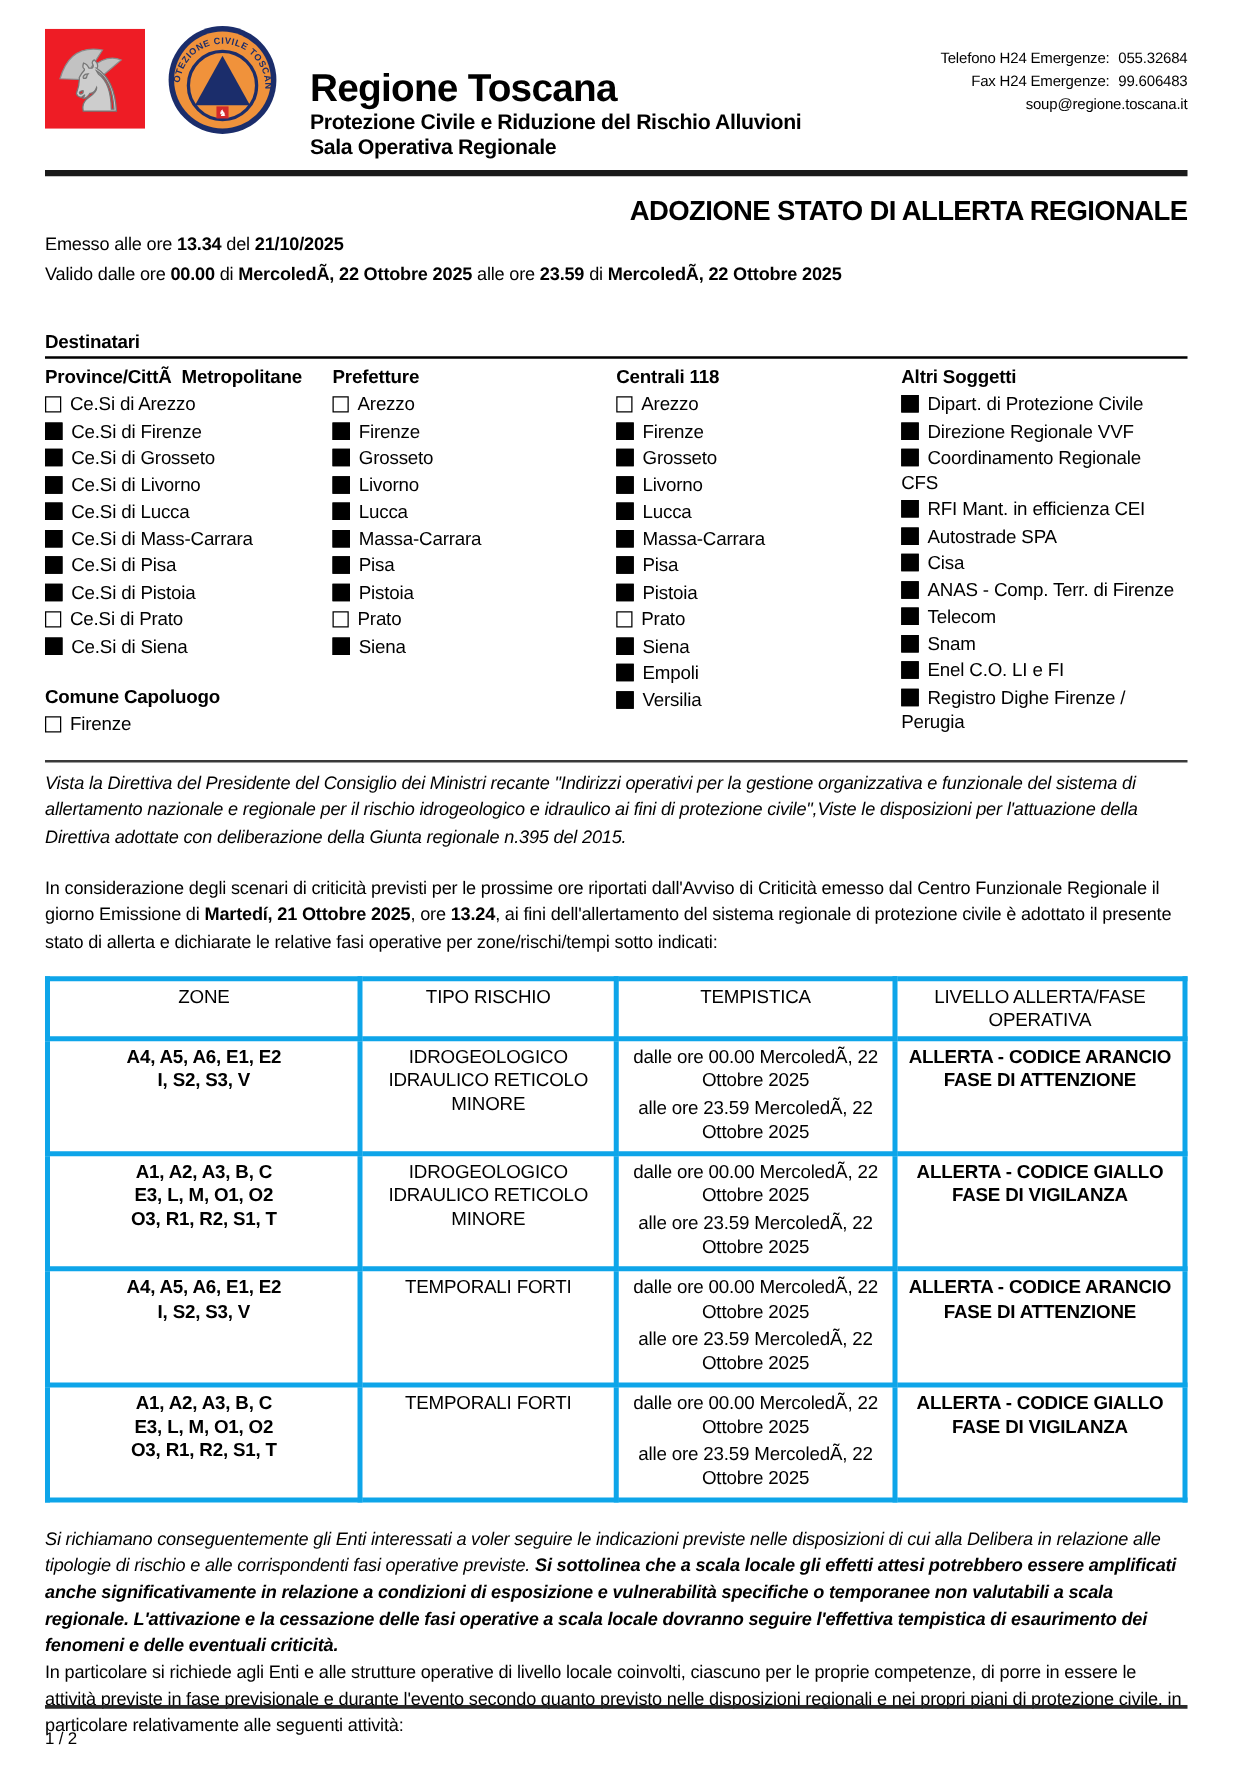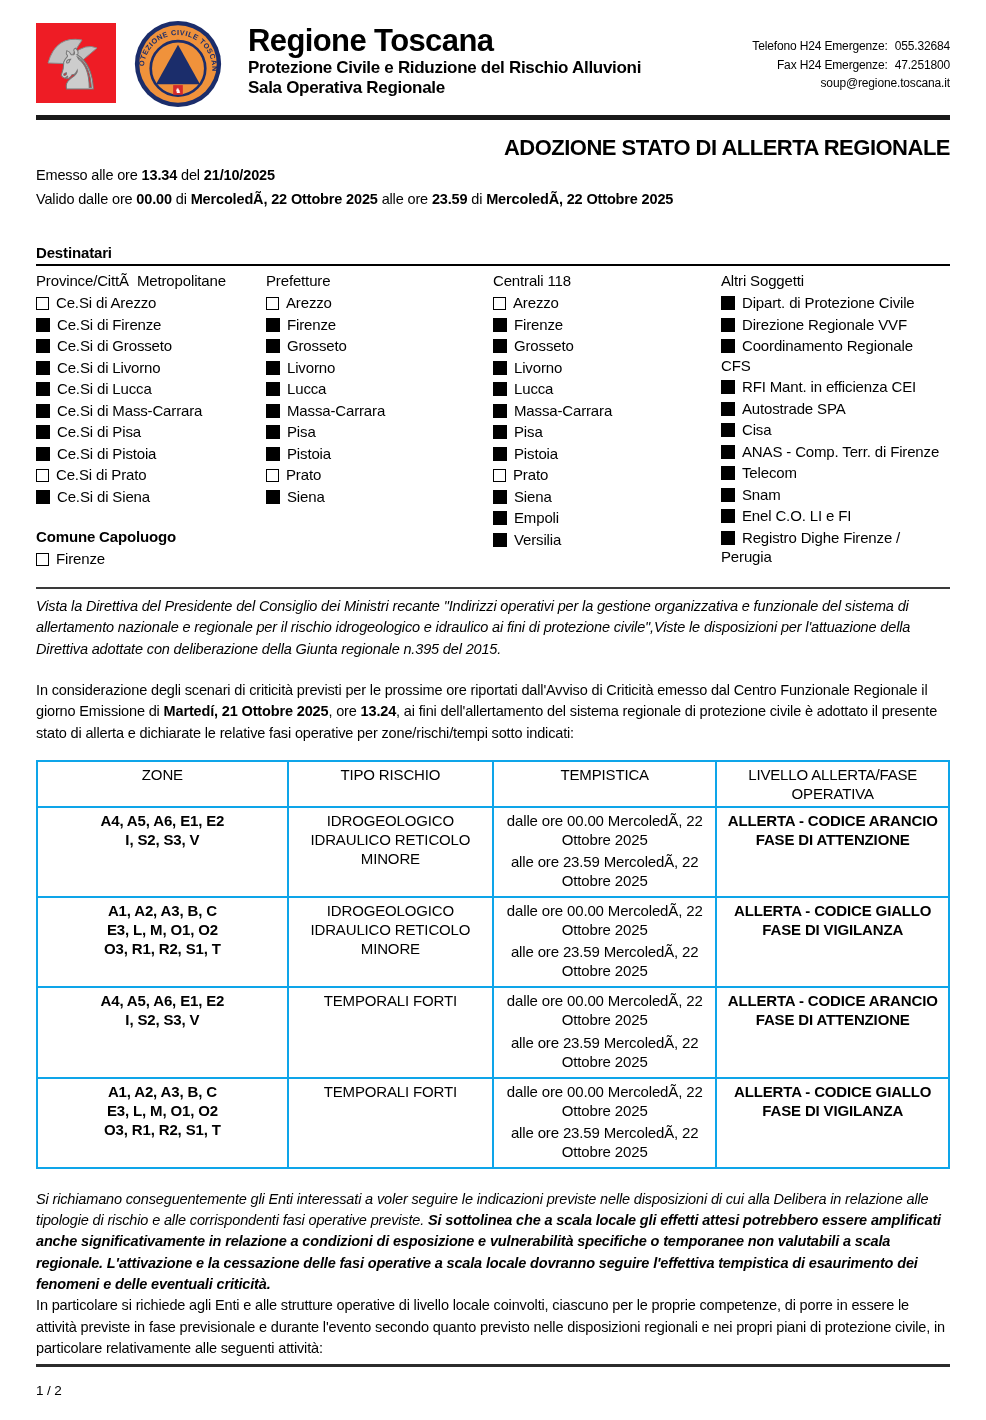--- a/index.html
+++ b/index.html
@@ -11,52 +11,52 @@
     letter-spacing: -0.15px;
     overflow: hidden;
   }
   .page { position: relative; width: 986px; height: 1420px; box-sizing: border-box; padding: 0 36px; }
 
   
   .doc-header { display: flex; align-items: flex-start; padding-top: 23px; }
   .logo-red { width: 80px; height: 80px; flex: 0 0 auto; }
   .logo-circle { width: 88px; height: 88px; flex: 0 0 auto; margin-left: 18px; margin-top: -3px; }
   .org-block { margin-left: 26px; padding-top: 2px; }
-  .org-title { font-size: 31px; font-weight: bold; letter-spacing: -0.6px; line-height: 1.05; }
+  .org-title { font-size: 31px; font-weight: bold; letter-spacing: -0.6px; line-height: 1.05; margin-top: 30px; }
   .org-sub { font-size: 17px; font-weight: bold; letter-spacing: -0.3px; line-height: 1.22; }
   .contact-block { margin-left: auto; text-align: right; font-size: 12px; line-height: 1.55; padding-top: 14px; white-space: nowrap; }
   .contact-value { margin-left: 7px; }
   .header-rule { height: 5px; background: #1a1a1a; margin-top: 7px; }
 
   
   .doc-title { margin: 15px 0 4px 0; text-align: right; font-size: 22px; font-weight: bold; letter-spacing: -0.5px; }
   .meta-line { margin: 0 0 4px 0; font-size: 14.5px; line-height: 1.4; }
 
   
   .destinatari { margin-top: 34px; }
   .dest-heading { font-size: 15px; font-weight: bold; margin-top: 24px; }
   .dest-rule { border: none; border-top: 2px solid #000; margin: 3px 0 5px 0; }
   .dest-columns { display: grid; grid-template-columns: 230px 227px 228px 1fr; font-size: 15px; }
-  .dest-col-header { font-weight: normal; margin-bottom: 3px; line-height: 1.3; }
+  .dest-col-header { font-weight: bold; margin-bottom: 3px; line-height: 1.3; }
   .dest-item { line-height: 1.3; margin: 2px 0; white-space: pre-line; }
   .cb { display: inline-block; width: 13px; height: 13px; box-sizing: border-box;
         border: 1.6px solid #000; background: #fff; margin-right: 7px; vertical-align: -2px; }
   .cb.checked { background: #000; border-color: #000; width: 14px; height: 14px; }
   .dest-subheader { font-weight: bold; margin-top: 21px; line-height: 1.3; }
 
   
   .section-rule { border: none; border-top: 2px solid #3a3a3a; margin: 17px 0 7px 0; }
   .para { font-size: 14.5px; line-height: 1.47; margin: 0; }
   .para.italic { font-style: italic; }
   .para.gap-top { margin-top: 20px; }
   b.seg { font-weight: bold; }
 
   
   table.alert-table { width: 100%; border-collapse: collapse; margin-top: 16px; table-layout: fixed; }
-  .alert-table th, .alert-table td { border: 2px solid #0ea5e9; padding: 3px 6px; text-align: center; vertical-align: top; font-size: 15px; line-height: 1.27; }
+  .alert-table th, .alert-table td { border: 4px solid #0ea5e9; padding: 3px 6px; text-align: center; vertical-align: top; font-size: 15px; line-height: 1.27; }
   .alert-table th { font-weight: normal; height: 36px; vertical-align: top; }
   .alert-table td { height: 76px; }
   .col-zone  { width: 27.5%; }
   .col-risk  { width: 22.5%; }
   .col-time  { width: 24.5%; }
   .col-level { width: 25.5%; }
   td.zone-cell, td.level-cell { font-weight: bold; }
   .timing-entry { margin-bottom: 3px; }
 
   
@@ -93,21 +93,21 @@
         <text x="50" y="83" font-size="8" text-anchor="middle" font-family="DejaVu Sans, sans-serif" fill="#ffffff">♞</text>
       </svg>
     </div>
     <div class="org-block">
       <div class="org-title">Regione Toscana</div>
       <div class="org-sub">Protezione Civile e Riduzione del Rischio Alluvioni</div>
       <div class="org-sub">Sala Operativa Regionale</div>
     </div>
     <div class="contact-block">
       <div><span>Telefono H24 Emergenze:</span><span class="contact-value">055.32684</span></div>
-      <div><span>Fax H24 Emergenze:</span><span class="contact-value">47.251800</span></div>
+      <div><span>Fax H24 Emergenze:</span><span class="contact-value">99.606483</span></div>
       <div>soup@regione.toscana.it</div>
     </div>
   </header>
   <div class="header-rule"></div>
 
   <h1 class="doc-title">ADOZIONE STATO DI ALLERTA REGIONALE</h1>
   <p class="meta-line"><span>Emesso alle ore </span><b class="seg">13.34</b><span> del </span><b class="seg">21/10/2025</b></p>
   <p class="meta-line"><span>Valido dalle ore </span><b class="seg">00.00</b><span> di </span><b class="seg">MercoledÃ, 22 Ottobre 2025</b><span> alle ore </span><b class="seg">23.59</b><span> di </span><b class="seg">MercoledÃ, 22 Ottobre 2025</b></p>
 
   <section class="destinatari">

